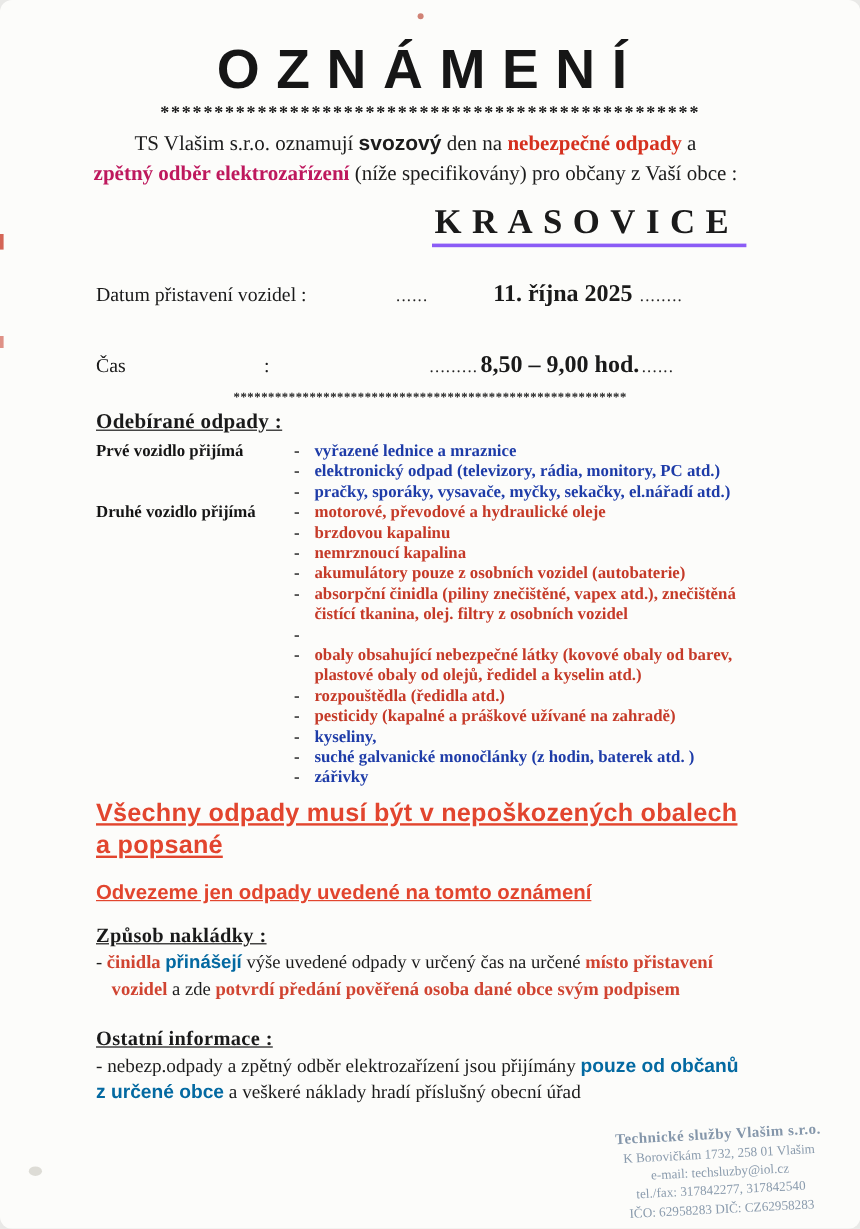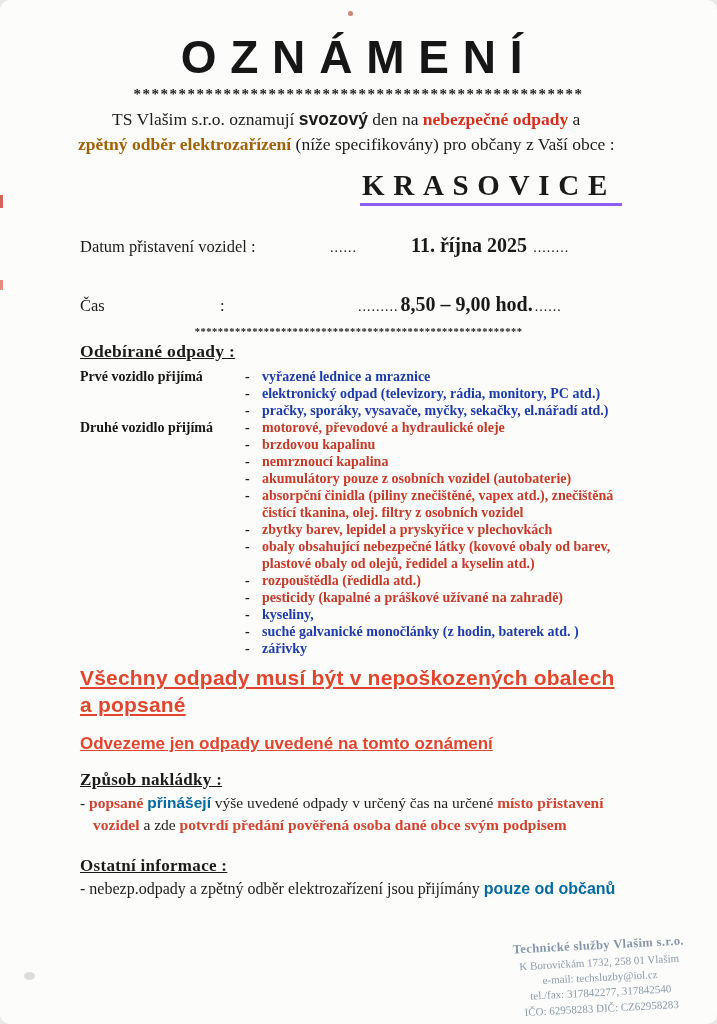--- a/index.html
+++ b/index.html
@@ -18,21 +18,21 @@
   .stars-top {
     text-align:center; font-weight:700; font-size:15px;
     letter-spacing:1.5px; margin-top:2px; color:#1c1c1c;
   }
   .intro {
     margin:4px 72px 0 78px; font-size:17.5px; line-height:1.42;
     text-indent:34px; color:#1c1c1c;
   }
   .intro .sans-b { font-family:"Liberation Sans", sans-serif; font-weight:700; text-indent:0; }
   .intro .red-b  { color:#d5301e; font-weight:700; }
-  .intro .blue-b { color:#a16207; font-weight:700; }
+  .intro .blue-b { color:#be185d; font-weight:700; }
   .village-row { margin-top:12px; padding-left:360px; }
   .village {
     display:inline-block; font-size:29px; font-weight:700;
     letter-spacing:0.30em; border-bottom:3px solid #8b5cf6;
     padding:0 6px 1px 2px;
   }
   
   .d-row { display:flex; align-items:baseline; margin-left:80px; }
   .d-label { font-size:16.5px; }
   .dots { font-size:14px; letter-spacing:1px; color:#222; }
@@ -164,21 +164,20 @@
   </div>
   <div class="w-row">
     <span class="w-label"></span>
     <span class="w-dash">-</span>
     <span class="w-text c-red">absorpční činidla (piliny znečištěné, vapex atd.), znečištěná
 čistící tkanina, olej. filtry z osobních vozidel</span>
   </div>
   <div class="w-row">
     <span class="w-label"></span>
     <span class="w-dash">-</span>
-    <span class="w-text c-red">zbytky barev, lepidel a pryskyřice v plechovkách</span>
   </div>
   <div class="w-row">
     <span class="w-label"></span>
     <span class="w-dash">-</span>
     <span class="w-text c-red">obaly obsahující nebezpečné látky (kovové obaly od barev,
 plastové obaly od olejů, ředidel a kyselin atd.)</span>
   </div>
   <div class="w-row">
     <span class="w-label"></span>
     <span class="w-dash">-</span>
@@ -204,29 +203,32 @@
     <span class="w-dash">-</span>
     <span class="w-text c-blue">zářivky</span>
   </div>
 
   <div class="h-big">Všechny odpady musí být v nepoškozených obalech
 a popsané</div>
   <div class="h-small">Odvezeme jen odpady uvedené na tomto oznámení</div>
 
   <div class="sub-head">Způsob nakládky :</div>
   <div class="par">
-    <span>- </span><span class="r-serif">popsané </span><span class="r-sans">přinášejí</span><span> výše uvedené odpady v určený čas na určené </span><span class="r-serif">místo přistavení</span>
+    <span>- </span><span class="r-serif">činidla </span><span class="r-sans">přinášejí</span><span> výše uvedené odpady v určený čas na určené </span><span class="r-serif">místo přistavení</span>
   </div>
   <div class="par indent">
     <span class="r-serif">vozidel </span><span> a zde </span><span class="r-serif">potvrdí předání pověřená osoba  dané obce svým podpisem</span>
   </div>
 
   <div class="sub-head" style="margin-top:20px;">Ostatní informace :</div>
   <div class="par" style="font-size:16px;">
     <span>- nebezp.odpady a zpětný odběr elektrozařízení jsou přijímány  </span><span class="r-sans">pouze od občanů</span>
+  </div>
+  <div class="par" style="font-size:16px;">
+    <span class="r-sans">z určené obce</span><span> a veškeré náklady hradí  příslušný obecní úřad</span>
   </div>
 
   <div class="stamp">
     <div class="line0">Technické služby Vlašim s.r.o.</div>
     <div>K Borovičkám 1732, 258 01 Vlašim</div>
     <div>e-mail: techsluzby@iol.cz</div>
     <div>tel./fax: 317842277, 317842540</div>
     <div>IČO: 62958283  DIČ: CZ62958283</div>
   </div>
 

